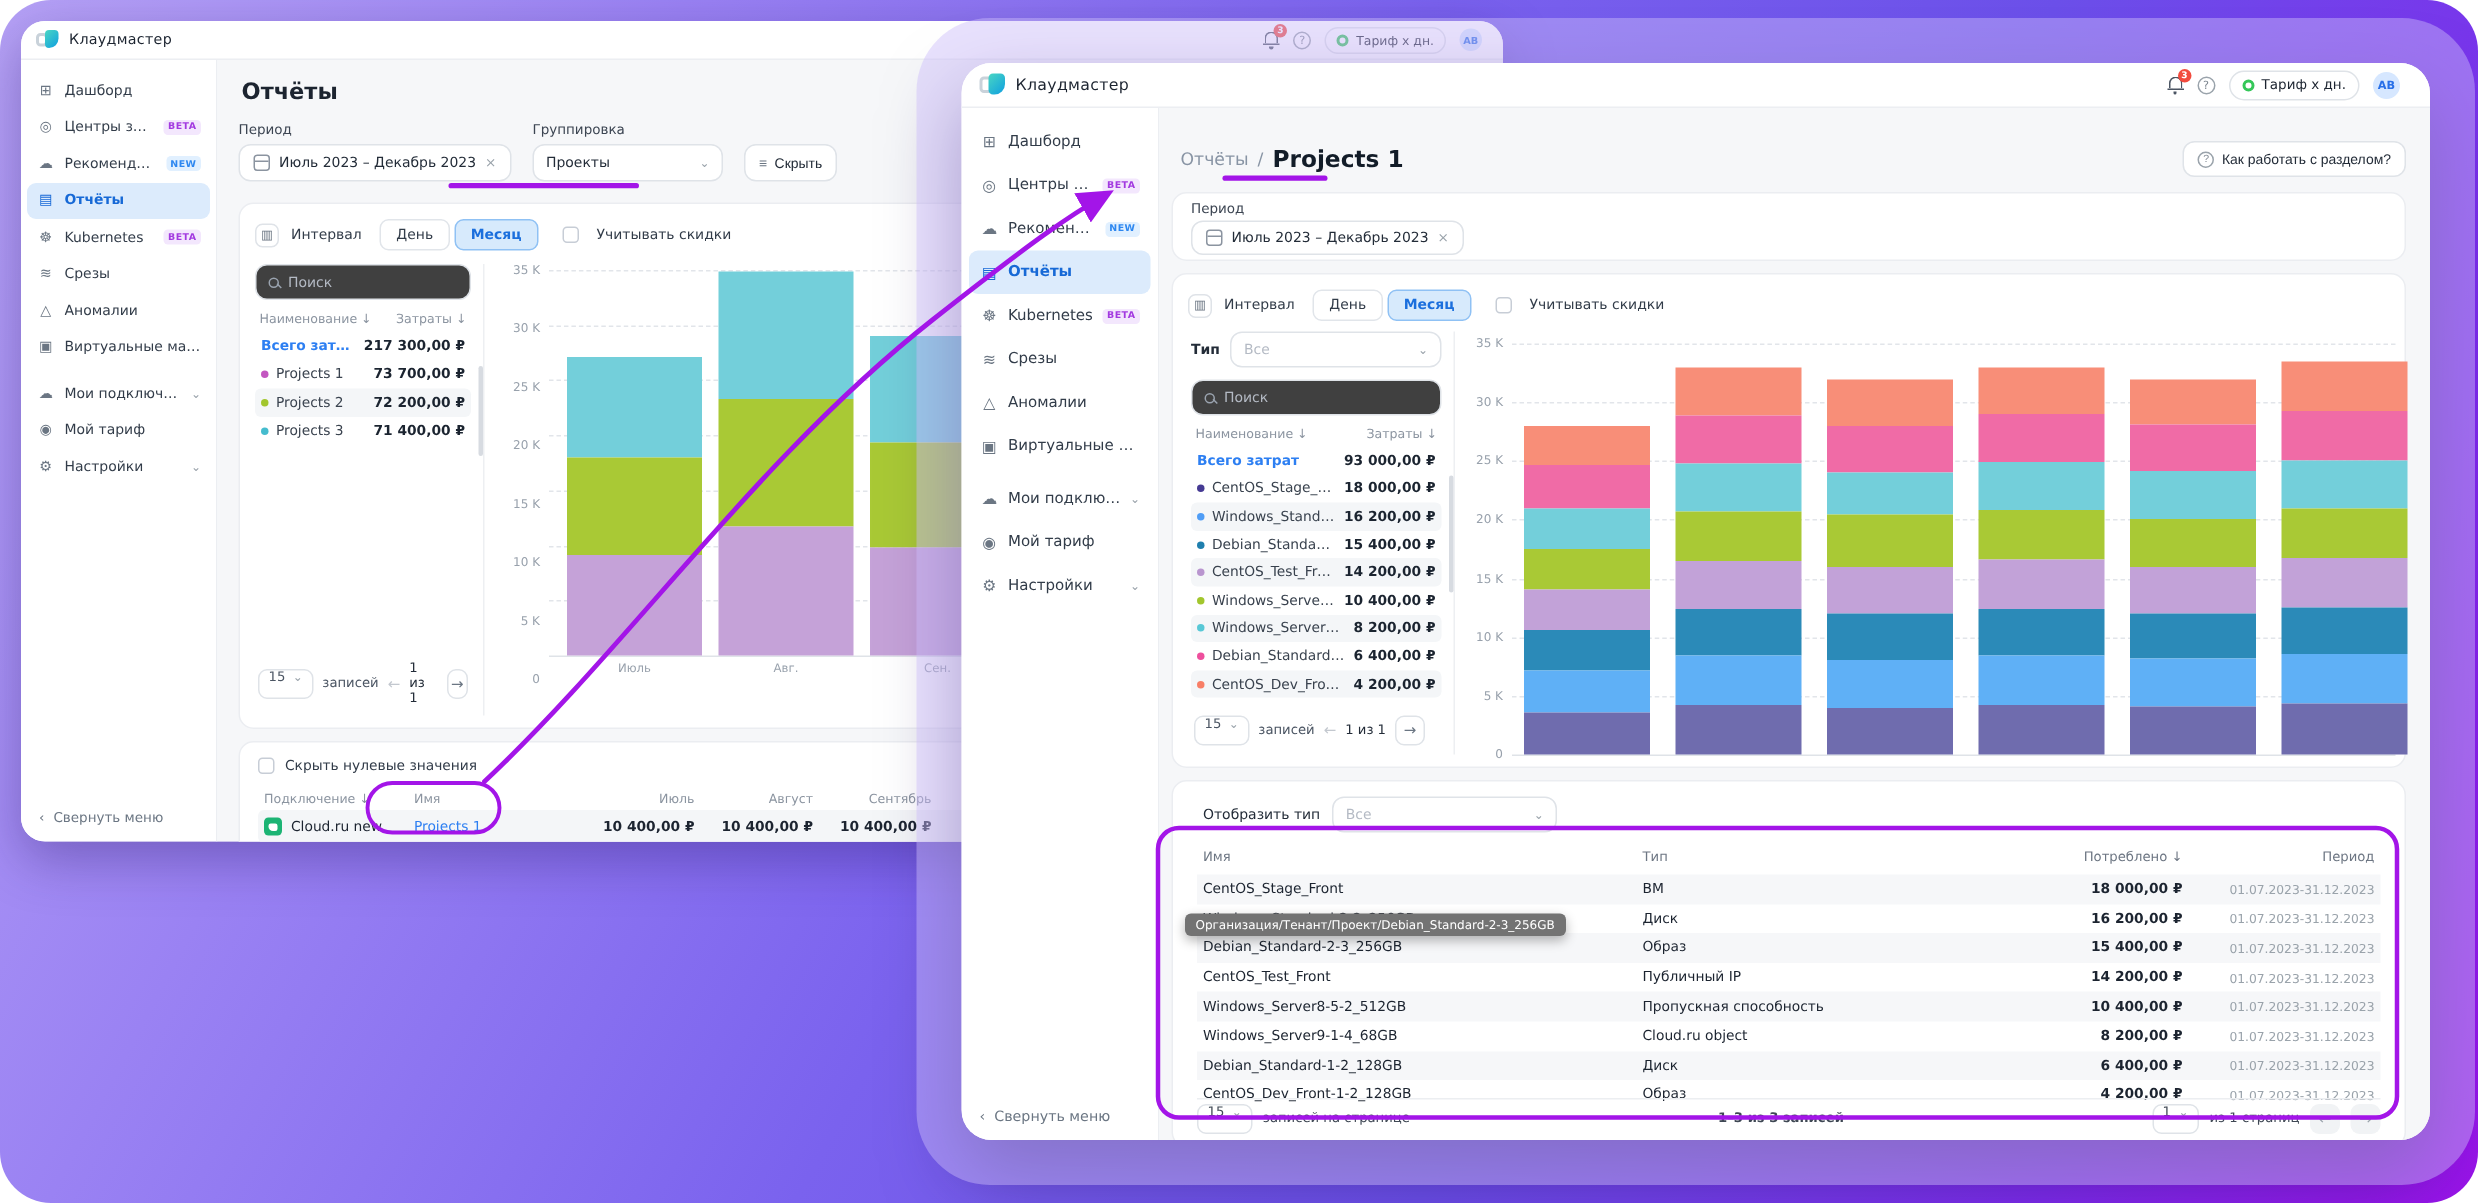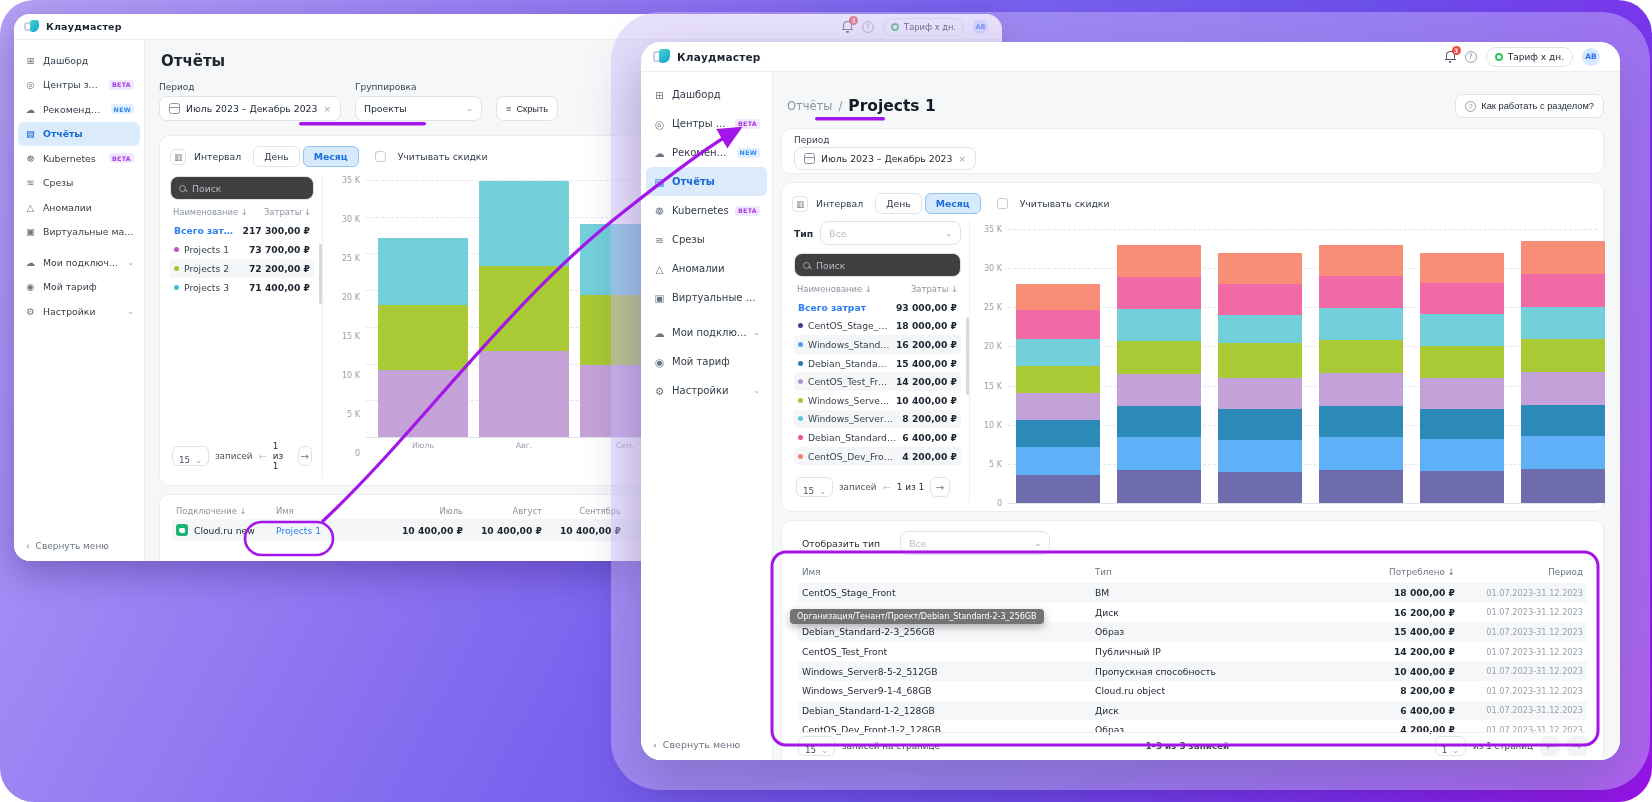--- a/index.html
+++ b/index.html
@@ -14,21 +14,21 @@
     box-shadow:0 0 0 30px rgba(204,189,251,.45),0 22px 50px rgba(35,15,90,.5)}
   .appbar{display:flex;align-items:center;justify-content:space-between;border-bottom:1px solid #eceef2;background:#fff;flex:none}
   .win-back .appbar{height:26px;padding:0 14px 0 10px}
   .win-front .appbar{height:30px;padding:0 20px 0 12px}
   .brand{display:flex;align-items:center;gap:7px}
   .logo{position:relative;flex:none}
   .win-back .logo{width:15px;height:13px}.win-front .logo{width:17px;height:15px}
   .logo i{position:absolute;display:block}
   .logo .l1{left:0;top:2px;width:55%;height:70%;border:2px solid #c9d2da;border-radius:3px;background:#fff}
   .logo .l2{right:0;top:0;width:62%;height:92%;border-radius:3px 3px 7px 3px;background:linear-gradient(135deg,#49d6c3,#0f9fe0)}
-  .brand-nm{font-weight:700;letter-spacing:.2px}
+  .brand-nm{font-weight:400;letter-spacing:.2px}
   .win-back .brand-nm{font-size:9.5px}.win-front .brand-nm{font-size:10.5px}
   .bar-right{display:flex;align-items:center;gap:9px}
   .bell{position:relative;width:11px;height:11px}
   .bell .b1{position:absolute;left:1px;top:0;width:9px;height:8px;border:1.3px solid #4b5563;border-bottom:none;border-radius:5px 5px 1px 1px}
   .bell .b2{position:absolute;left:0;top:8px;width:11px;height:0;border-top:1.3px solid #4b5563}
   .bell .b3{position:absolute;left:4.2px;top:9.5px;width:2.6px;height:2px;border-radius:0 0 2px 2px;background:#4b5563}
   .bell .bdg{position:absolute;right:-5px;top:-5px;min-width:9px;height:9px;border-radius:5px;background:#f24b3e;color:#fff;font-size:6px;font-weight:700;display:flex;align-items:center;justify-content:center;padding:0 1px}
   .qicon{width:12px;height:12px;border:1.2px solid #9aa3ab;border-radius:50%;color:#7d8690;font-size:7.5px;display:flex;align-items:center;justify-content:center}
   .tariff{display:flex;align-items:center;gap:5px;border:1px solid #dfe3e8;border-radius:10px;background:#fff}
   .win-back .tariff{height:18px;padding:0 7px;font-size:8.3px}
@@ -89,21 +89,21 @@
   .win-back .lrow{height:19px}.win-front .lrow{height:18.6px}
   .lrows .lrow:nth-child(even){background:#f4f6f8}
   .lname{display:flex;align-items:center;min-width:0;color:#39424e}
   .lname span{white-space:nowrap;overflow:hidden;text-overflow:ellipsis}
   .dot{width:5px;height:5px;border-radius:50%;margin-right:5px;flex:none}
   .lval{font-weight:600;color:#1b2430;white-space:nowrap;margin-left:6px}
   .lrow.total .lname{color:#2d7ff2;font-weight:700}
   .lrow.total .lval{font-weight:700}
   .vscroll{position:absolute;width:3px;border-radius:2px;background:#d7dbe1}
   .pager{margin-top:auto;display:flex;align-items:center;gap:6px;font-size:8.8px;color:#4b5563;padding:6px 2px}
-  .size{display:flex;align-items:flex-end;gap:5px;border:1px solid #dfe3e8;border-radius:6px;height:20px;padding:0 6px;background:#fff;cursor:pointer}
+  .size{display:flex;align-items:flex-start;gap:5px;border:1px solid #dfe3e8;border-radius:6px;height:20px;padding:0 6px;background:#fff;cursor:pointer}
   .arr{color:#c3c8cf;font-size:10px;cursor:pointer}
   .arr.box{width:20px;height:20px;border:1px solid #dfe3e8;border-radius:6px;display:flex;align-items:center;justify-content:center;color:#6b7683;background:#fff}
   .pager .arr:first-of-type{margin-left:auto}
   
   .chart{position:absolute;display:flex}
   .yaxis{position:relative;font-size:8px;color:#98a1ac;flex:none}
   .chart-a .yaxis{width:28px}.chart-b .yaxis{width:26px}
   .ytick{position:absolute;right:6px;transform:translateY(-50%);white-space:nowrap}
   .chart-main{flex:1;display:flex;flex-direction:column;min-width:0}
   .chart-body{flex:1;position:relative}
@@ -148,21 +148,21 @@
   .help-btn{margin-left:auto;height:24px}
   .cardA{margin-top:10px;height:46px;padding:6px 12px}
   .cardA label.sm{margin-bottom:2px}
   .cardB{margin-top:8px;height:330px;position:relative}
   .cardB .panel{left:12px;top:38px;bottom:8px;width:176px;padding-right:8px}
   .typerow{display:flex;align-items:center;gap:7px;margin-bottom:8px}
   .typerow .tl{font-size:9.3px;font-weight:700;color:#232c38}
   .typerow .select{flex:1;height:24px}
   .chart-b{left:200px;top:46px;bottom:8px;right:6px}
   .cardC{margin-top:8px;height:245px;position:relative;padding:8px 16px}
-  .dtrow{display:flex;align-items:center;gap:20px;padding:2px 4px 6px 4px}
+  .dtrow{display:flex;align-items:center;gap:8px;padding:2px 4px 6px 4px}
   .dtrow .tl{font-size:9.3px;color:#232c38}
   .dtrow .select{width:150px;height:24px}
   .t2-head,.t2-row{display:flex;align-items:center;padding:0 4px}
   .t2-head{height:22px;font-size:8.8px;color:#6d7683}
   .t2-row{height:19.6px;font-size:9.2px}
   .t2-rows .t2-row:nth-child(odd){background:#f6f7f9}
   .c2-name{flex:1;min-width:0;white-space:nowrap;overflow:hidden;text-overflow:ellipsis}
   .c2-type{width:250px;flex:none}
   .c2-val{width:110px;flex:none;text-align:right;font-weight:600}
   .t2-head .c2-val{font-weight:400}
@@ -407,20 +407,24 @@
                 <div class="chart-xrow">
                   <span class="cxl">Июль</span>
                   <span class="cxl">Авг.</span>
                   <span class="cxl">Сен.</span>
                 </div>
               </div>
           </div>
         </div>
 
         <div class="card card-table1">
+          <div class="cbrow">
+            <span class="cb"></span>
+            <span>Скрыть нулевые значения</span>
+          </div>
           <div class="t1-head">
             <span class="c-conn">Подключение ↓</span>
             <span class="c-name">Имя</span>
             <span class="c-m">Июль</span>
             <span class="c-m">Август</span>
             <span class="c-m">Сентябрь</span>
           </div>
           <div class="t1-rows">
 
           <div class="t1-row">

